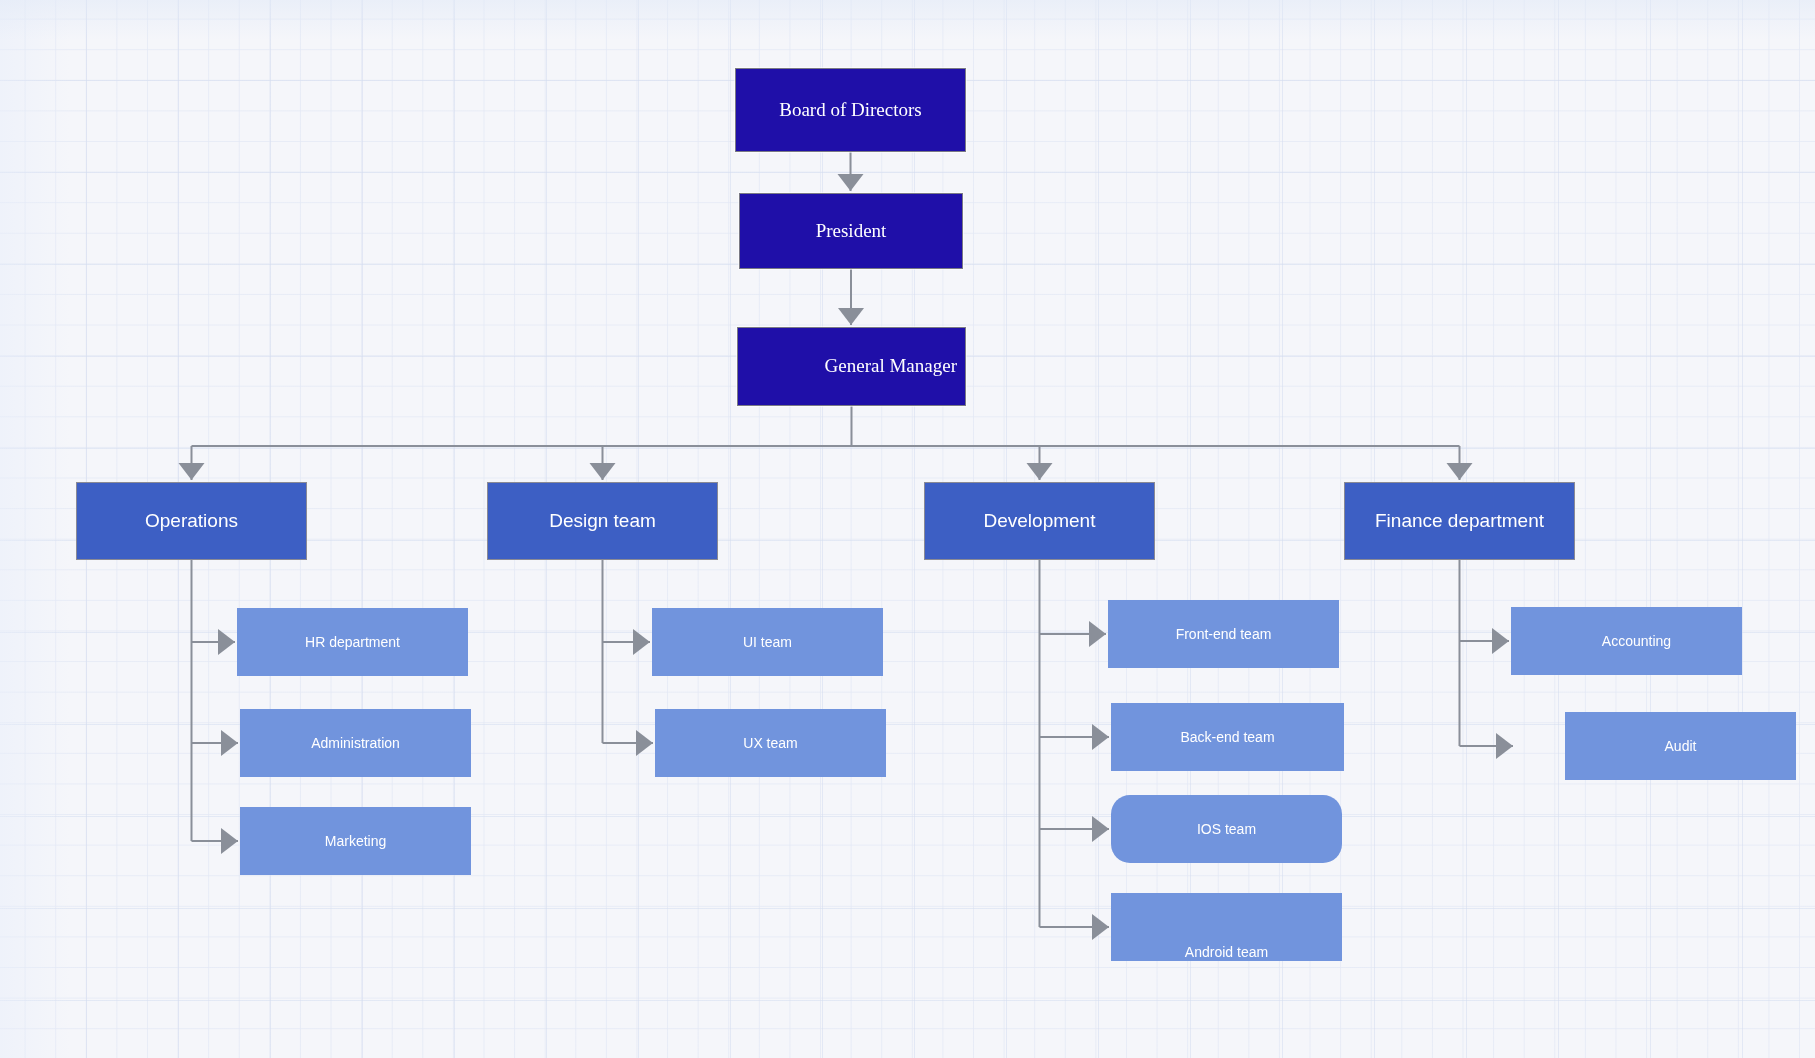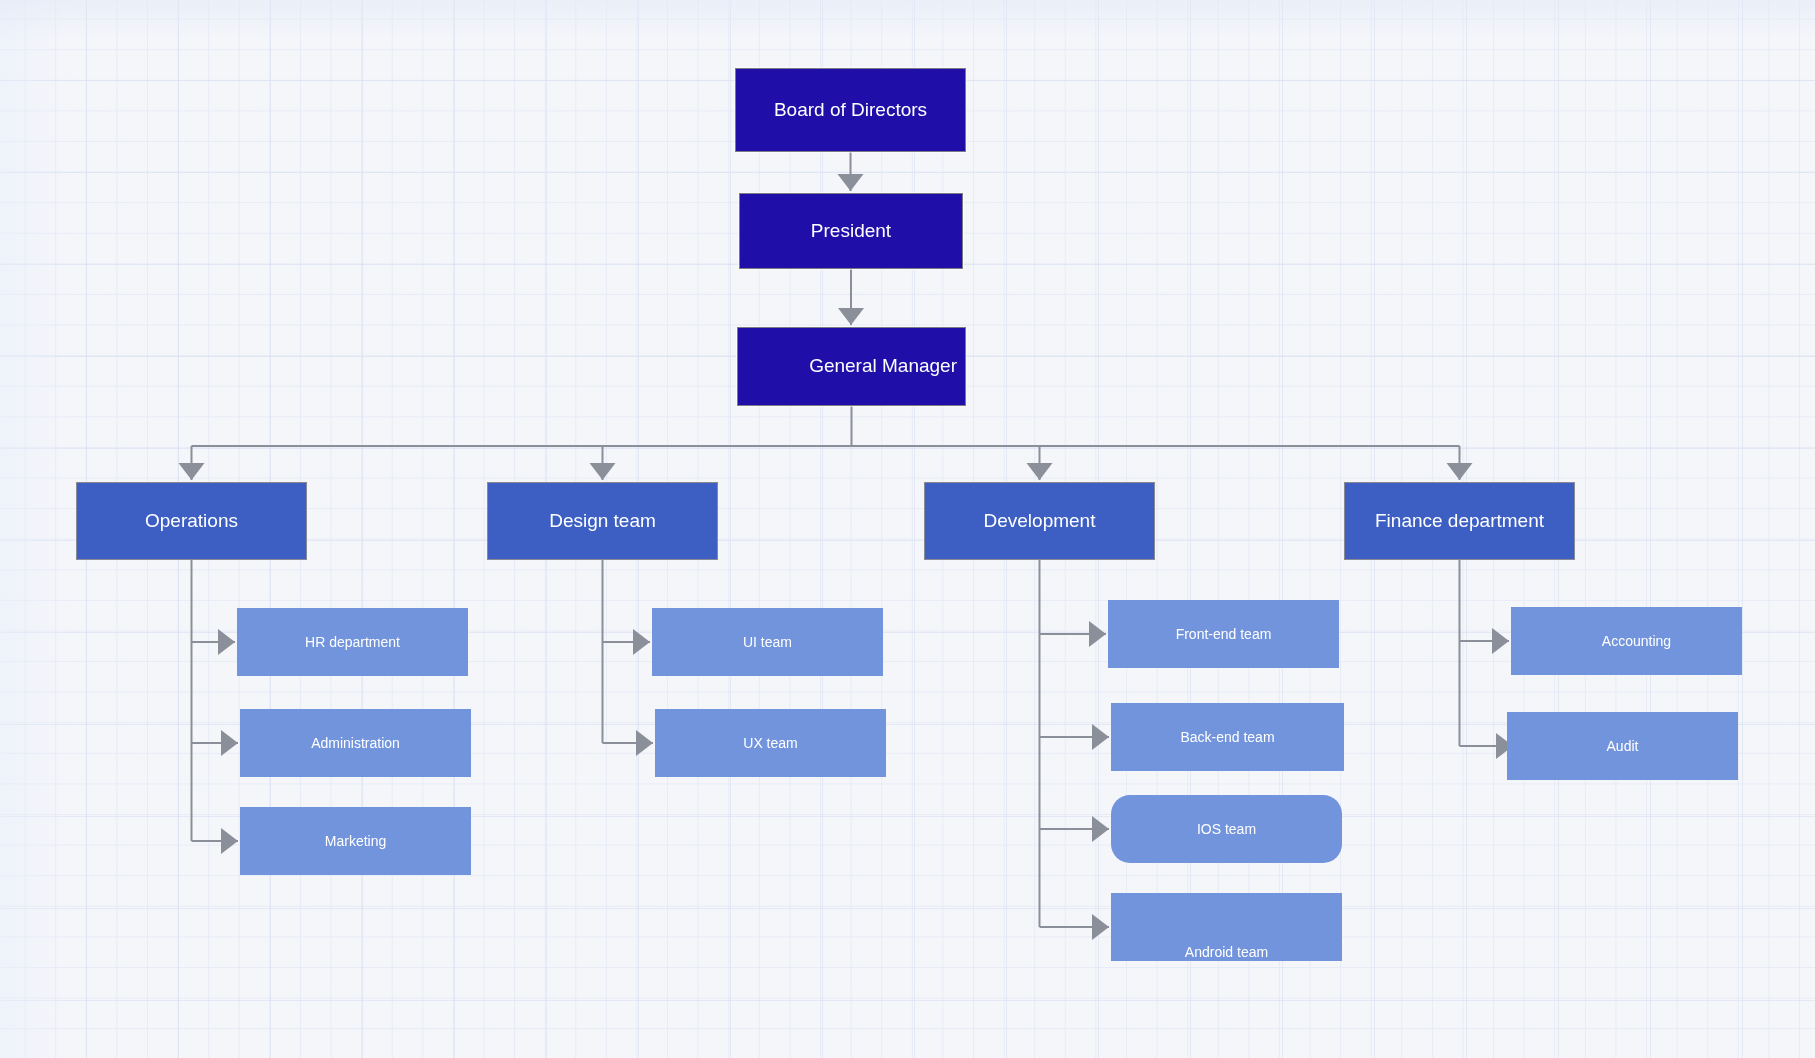--- a/index.html
+++ b/index.html
@@ -65,20 +65,21 @@
     color: #ffffff;
     line-height: 1.2;
     user-select: none;
   }
 
   .node.level-1 {
     background: #1f0fa8;
     border: 1px solid #7a7a85;
     font-size: 19px;
     box-shadow: 0 0 0 1px rgba(255,255,255,0.55);
+    font-family: Liberation Serif, serif;
   }
 
   .node.level-2 {
     background: #3d5fc4;
     border: 1px solid #8a8a95;
     font-size: 19px;
   }
 
   .node.level-3 {
     background: #7194dd;
@@ -184,17 +185,17 @@
       </div>
       <div class="node level-3" style="left: 1111px; top: 795px; width: 231px; height: 68px; border-radius: 19px;">
         <span class="node-label">IOS team</span>
       </div>
       <div class="node level-3" style="left: 1111px; top: 893px; width: 231px; height: 68px; align-items: flex-end;">
         <span class="node-label">Android team</span>
       </div>
       <div class="node level-3" style="left: 1511px; top: 607px; width: 231px; height: 68px; padding-left: 20px;">
         <span class="node-label">Accounting</span>
       </div>
-      <div class="node level-3" style="left: 1507px; top: 712px; width: 231px; height: 68px;">
+      <div class="node level-3" style="left: 1565px; top: 712px; width: 231px; height: 68px;">
         <span class="node-label">Audit</span>
       </div>
     </div>
 </div>
 
 </body></html>

